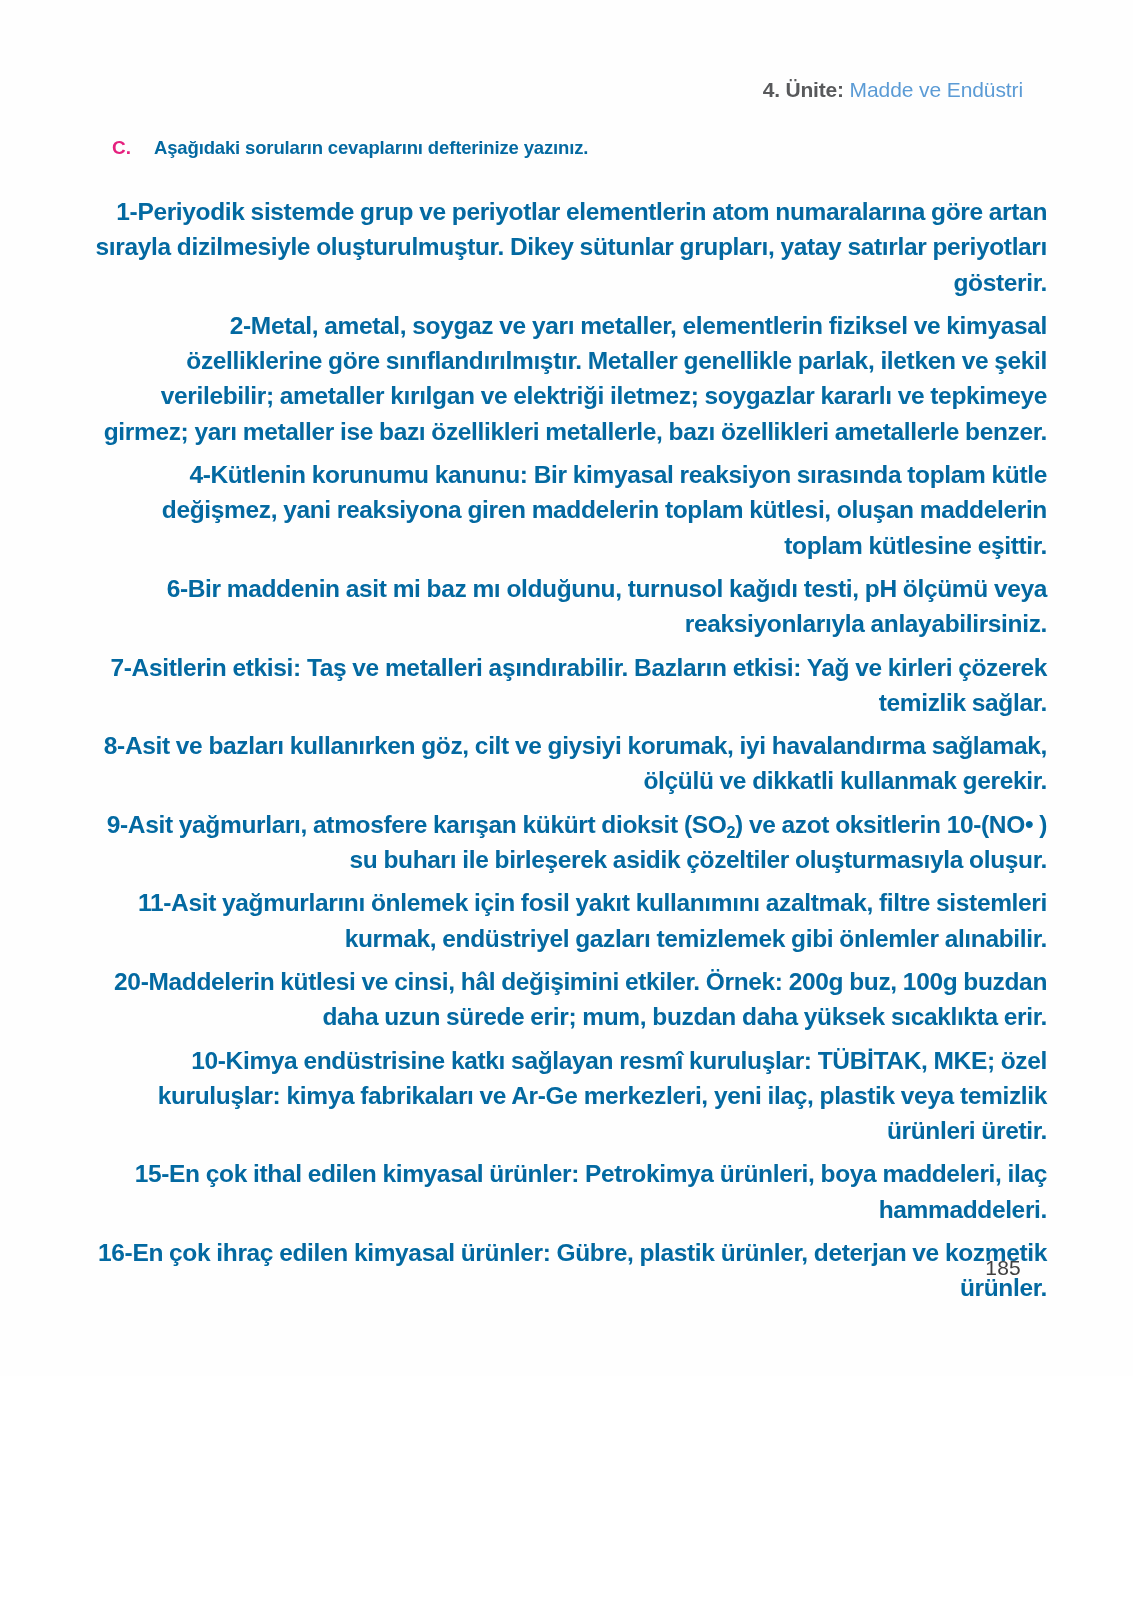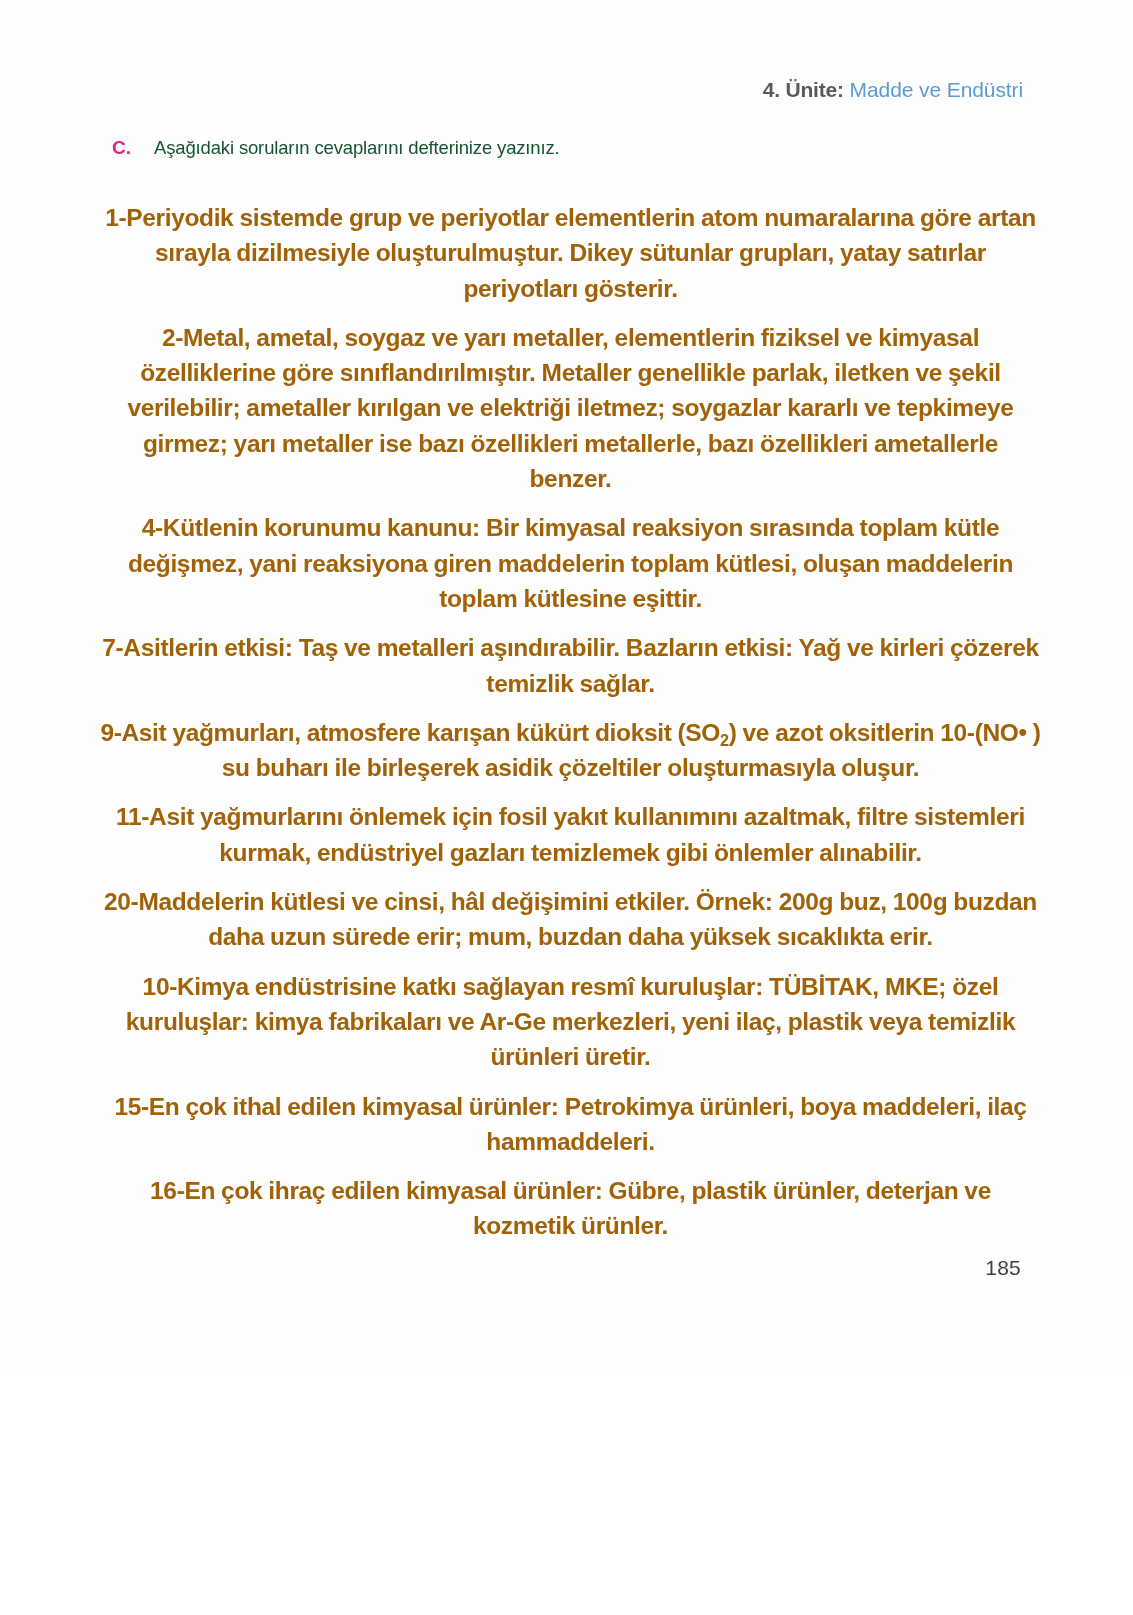--- a/index.html
+++ b/index.html
@@ -52,42 +52,42 @@
     align-items: baseline;
   }
   .instruction .letter {
     font-weight: 700;
     font-size: 19px;
     color: #e5207e;
     width: 42px;
     flex: 0 0 42px;
   }
   .instruction .text {
-    font-weight: 400;
+    font-weight: 700;
     font-size: 18.5px;
-    color: #14532d;
+    color: #0369a1;
     letter-spacing: -0.15px;
   }
 
   
   .answers {
     position: absolute;
     top: 186px;
     left: 86px;
     right: 78px;
   }
   .answer {
-    color: #a16207;
+    color: #0369a1;
     font-weight: 700;
     font-size: 24.5px;
     line-height: 35.3px;
     letter-spacing: -0.35px;
-    margin: 14px;
+    margin: 8px;
     padding: 0;
-    text-align: center;
+    text-align: right;
     word-spacing: -0.4px;
   }
   .answer sub {
     font-size: 0.66em;
     line-height: 0;
     vertical-align: -0.28em;
   }
 
   
   .folio {
@@ -112,21 +112,23 @@
 
   <div class="instruction">
     <span class="letter">C.</span>
     <span class="text">Aşağıdaki soruların cevaplarını defterinize yazınız.</span>
   </div>
 
   <div class="answers" id="answers-list">
       <p class="answer">1-Periyodik sistemde grup ve periyotlar elementlerin atom numaralarına göre artan sırayla dizilmesiyle oluşturulmuştur. Dikey sütunlar grupları, yatay satırlar periyotları gösterir.</p>
       <p class="answer">2-Metal, ametal, soygaz ve yarı metaller, elementlerin fiziksel ve kimyasal özelliklerine göre sınıflandırılmıştır. Metaller genellikle parlak, iletken ve şekil verilebilir; ametaller kırılgan ve elektriği iletmez; soygazlar kararlı ve tepkimeye girmez; yarı metaller ise bazı özellikleri metallerle, bazı özellikleri ametallerle benzer.</p>
       <p class="answer">4-Kütlenin korunumu kanunu: Bir kimyasal reaksiyon sırasında toplam kütle değişmez, yani reaksiyona giren maddelerin toplam kütlesi, oluşan maddelerin toplam kütlesine eşittir.</p>
+      <p class="answer">6-Bir maddenin asit mi baz mı olduğunu, turnusol kağıdı testi, pH ölçümü veya reaksiyonlarıyla anlayabilirsiniz.</p>
       <p class="answer">7-Asitlerin etkisi: Taş ve metalleri aşındırabilir. Bazların etkisi: Yağ ve kirleri çözerek temizlik sağlar.</p>
+      <p class="answer">8-Asit ve bazları kullanırken göz, cilt ve giysiyi korumak, iyi havalandırma sağlamak, ölçülü ve dikkatli kullanmak gerekir.</p>
       <p class="answer">9-Asit yağmurları, atmosfere karışan kükürt dioksit (SO<sub>2</sub>) ve azot oksitlerin 10-(NO• ) su buharı ile birleşerek asidik çözeltiler oluşturmasıyla oluşur.</p>
       <p class="answer">11-Asit yağmurlarını önlemek için fosil yakıt kullanımını azaltmak, filtre sistemleri kurmak, endüstriyel gazları temizlemek gibi önlemler alınabilir.</p>
       <p class="answer">20-Maddelerin kütlesi ve cinsi, hâl değişimini etkiler. Örnek: 200g buz, 100g buzdan daha uzun sürede erir; mum, buzdan daha yüksek sıcaklıkta erir.</p>
       <p class="answer">10-Kimya endüstrisine katkı sağlayan resmî kuruluşlar: TÜBİTAK, MKE; özel kuruluşlar: kimya fabrikaları ve Ar-Ge merkezleri, yeni ilaç, plastik veya temizlik ürünleri üretir.</p>
       <p class="answer">15-En çok ithal edilen kimyasal ürünler: Petrokimya ürünleri, boya maddeleri, ilaç hammaddeleri.</p>
       <p class="answer">16-En çok ihraç edilen kimyasal ürünler: Gübre, plastik ürünler, deterjan ve kozmetik ürünler.</p>
     </div>
 
   <div class="folio">185</div>
 

